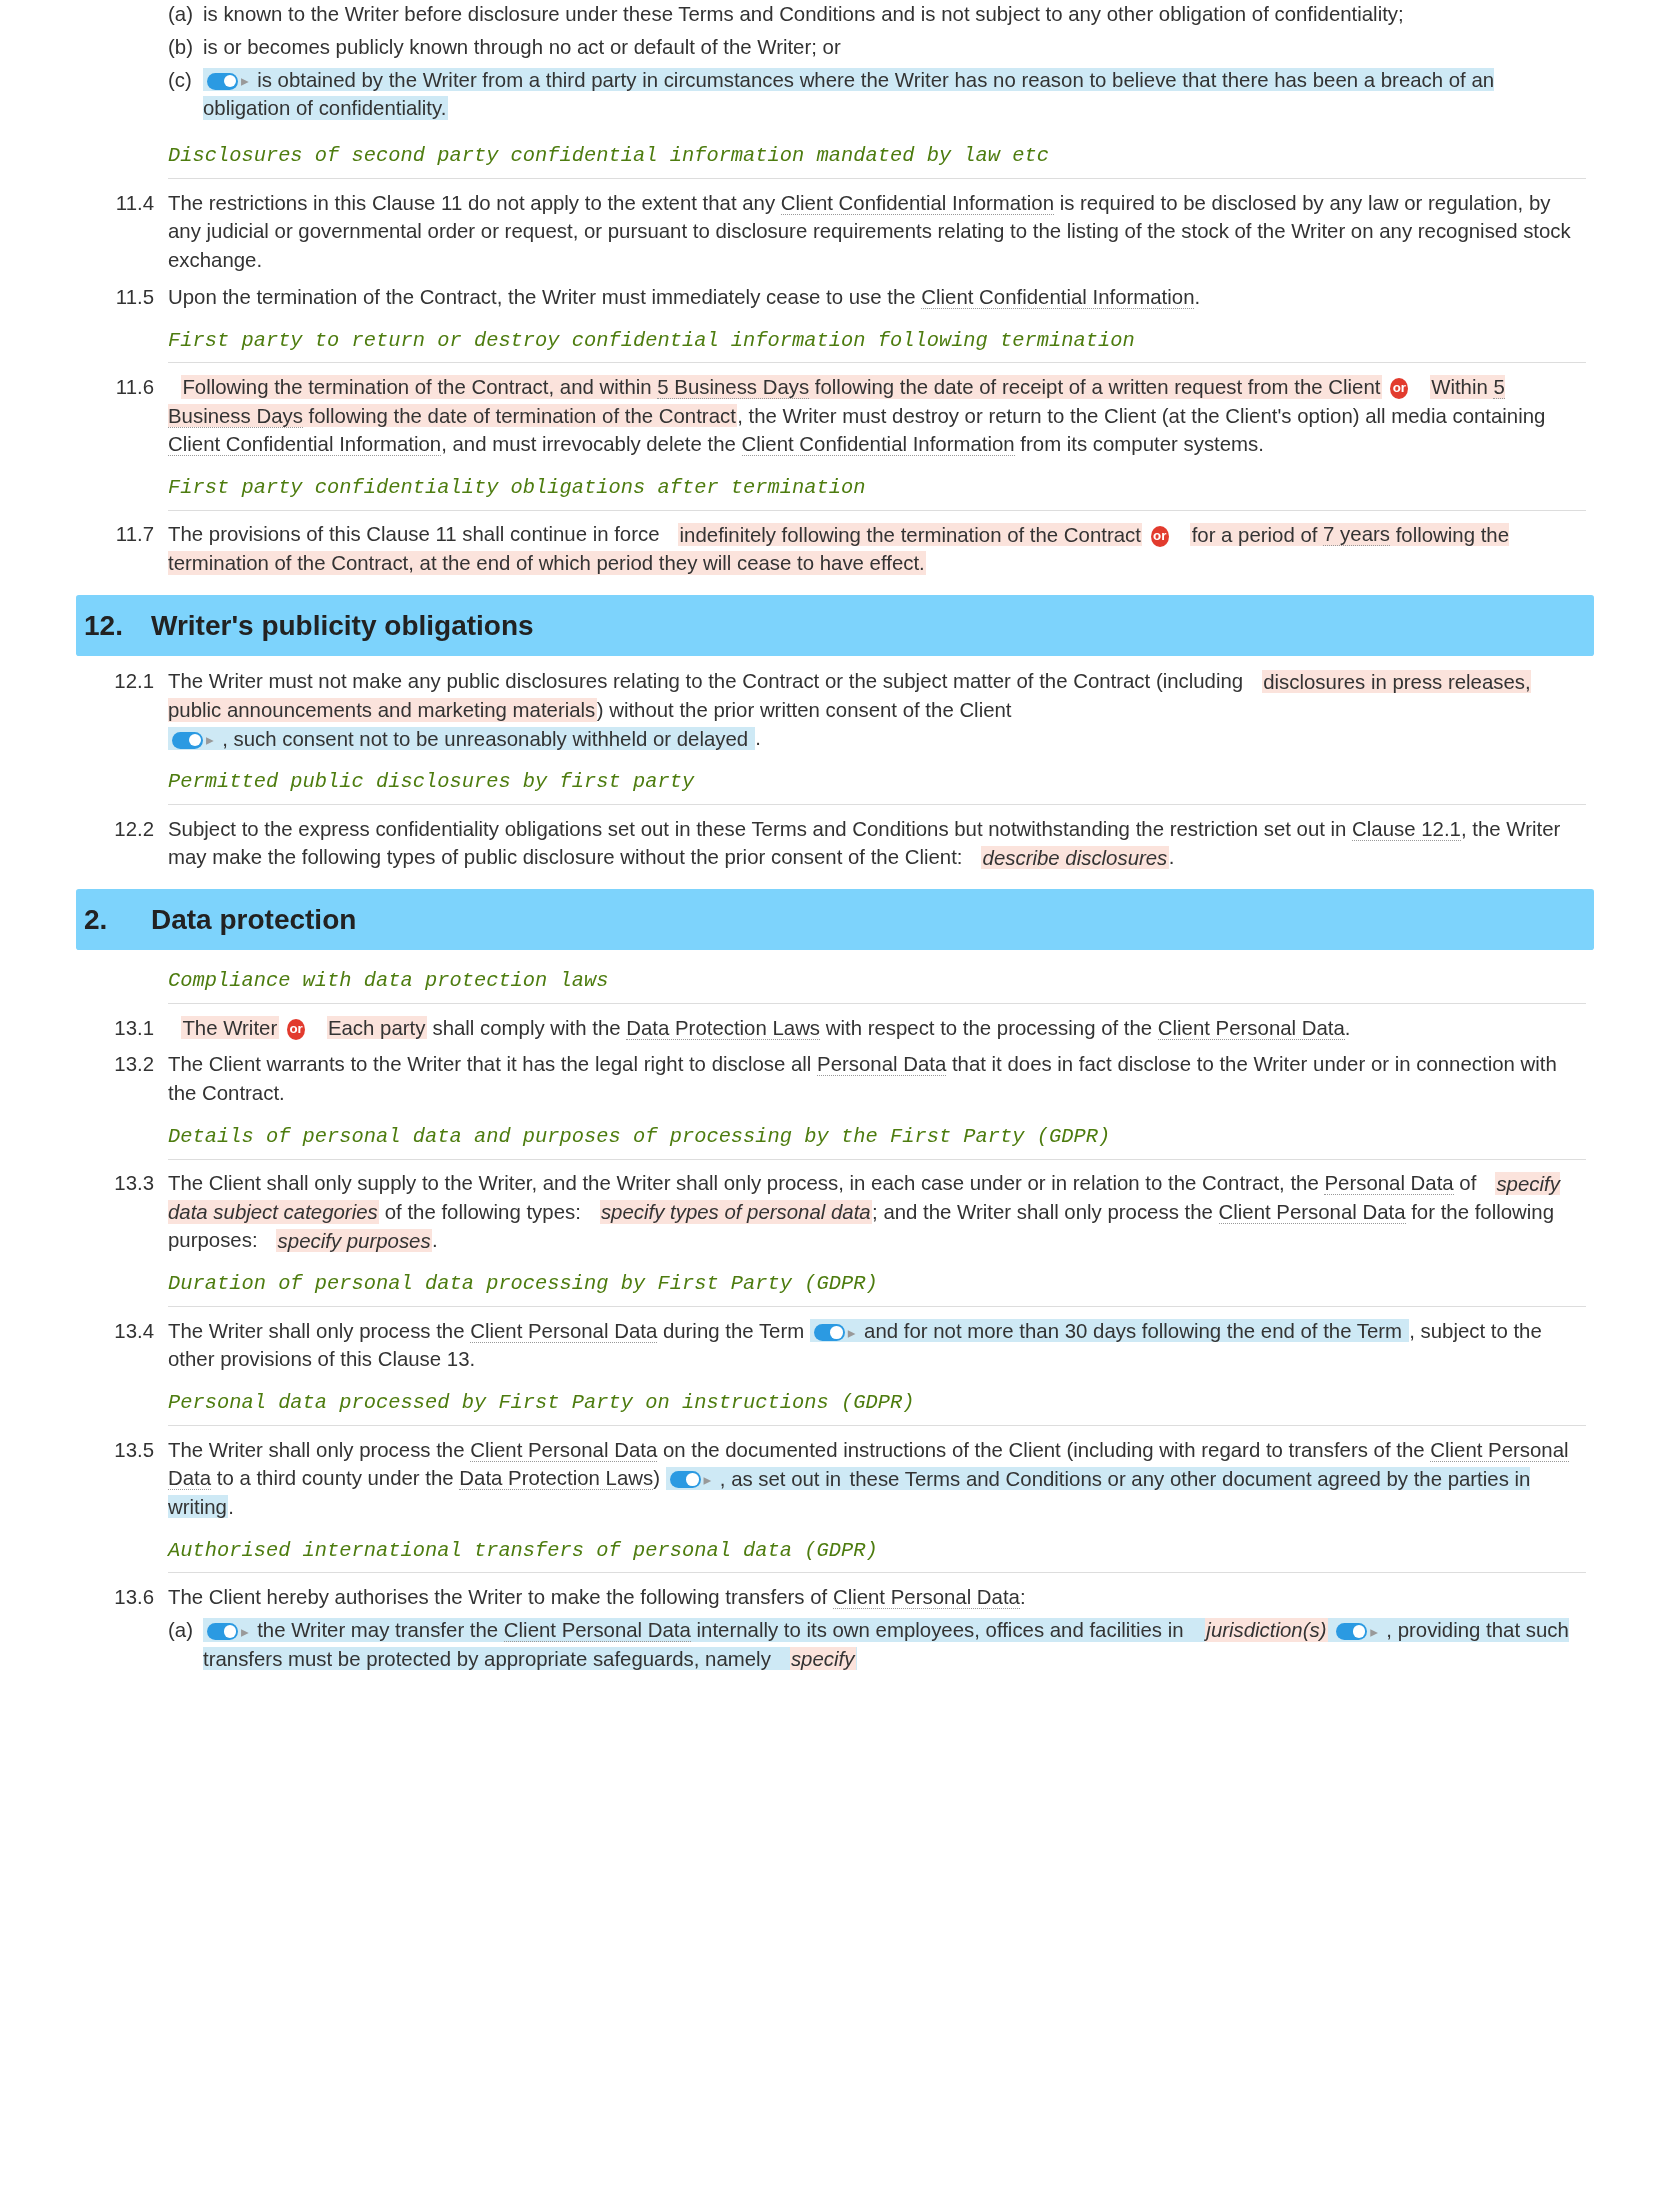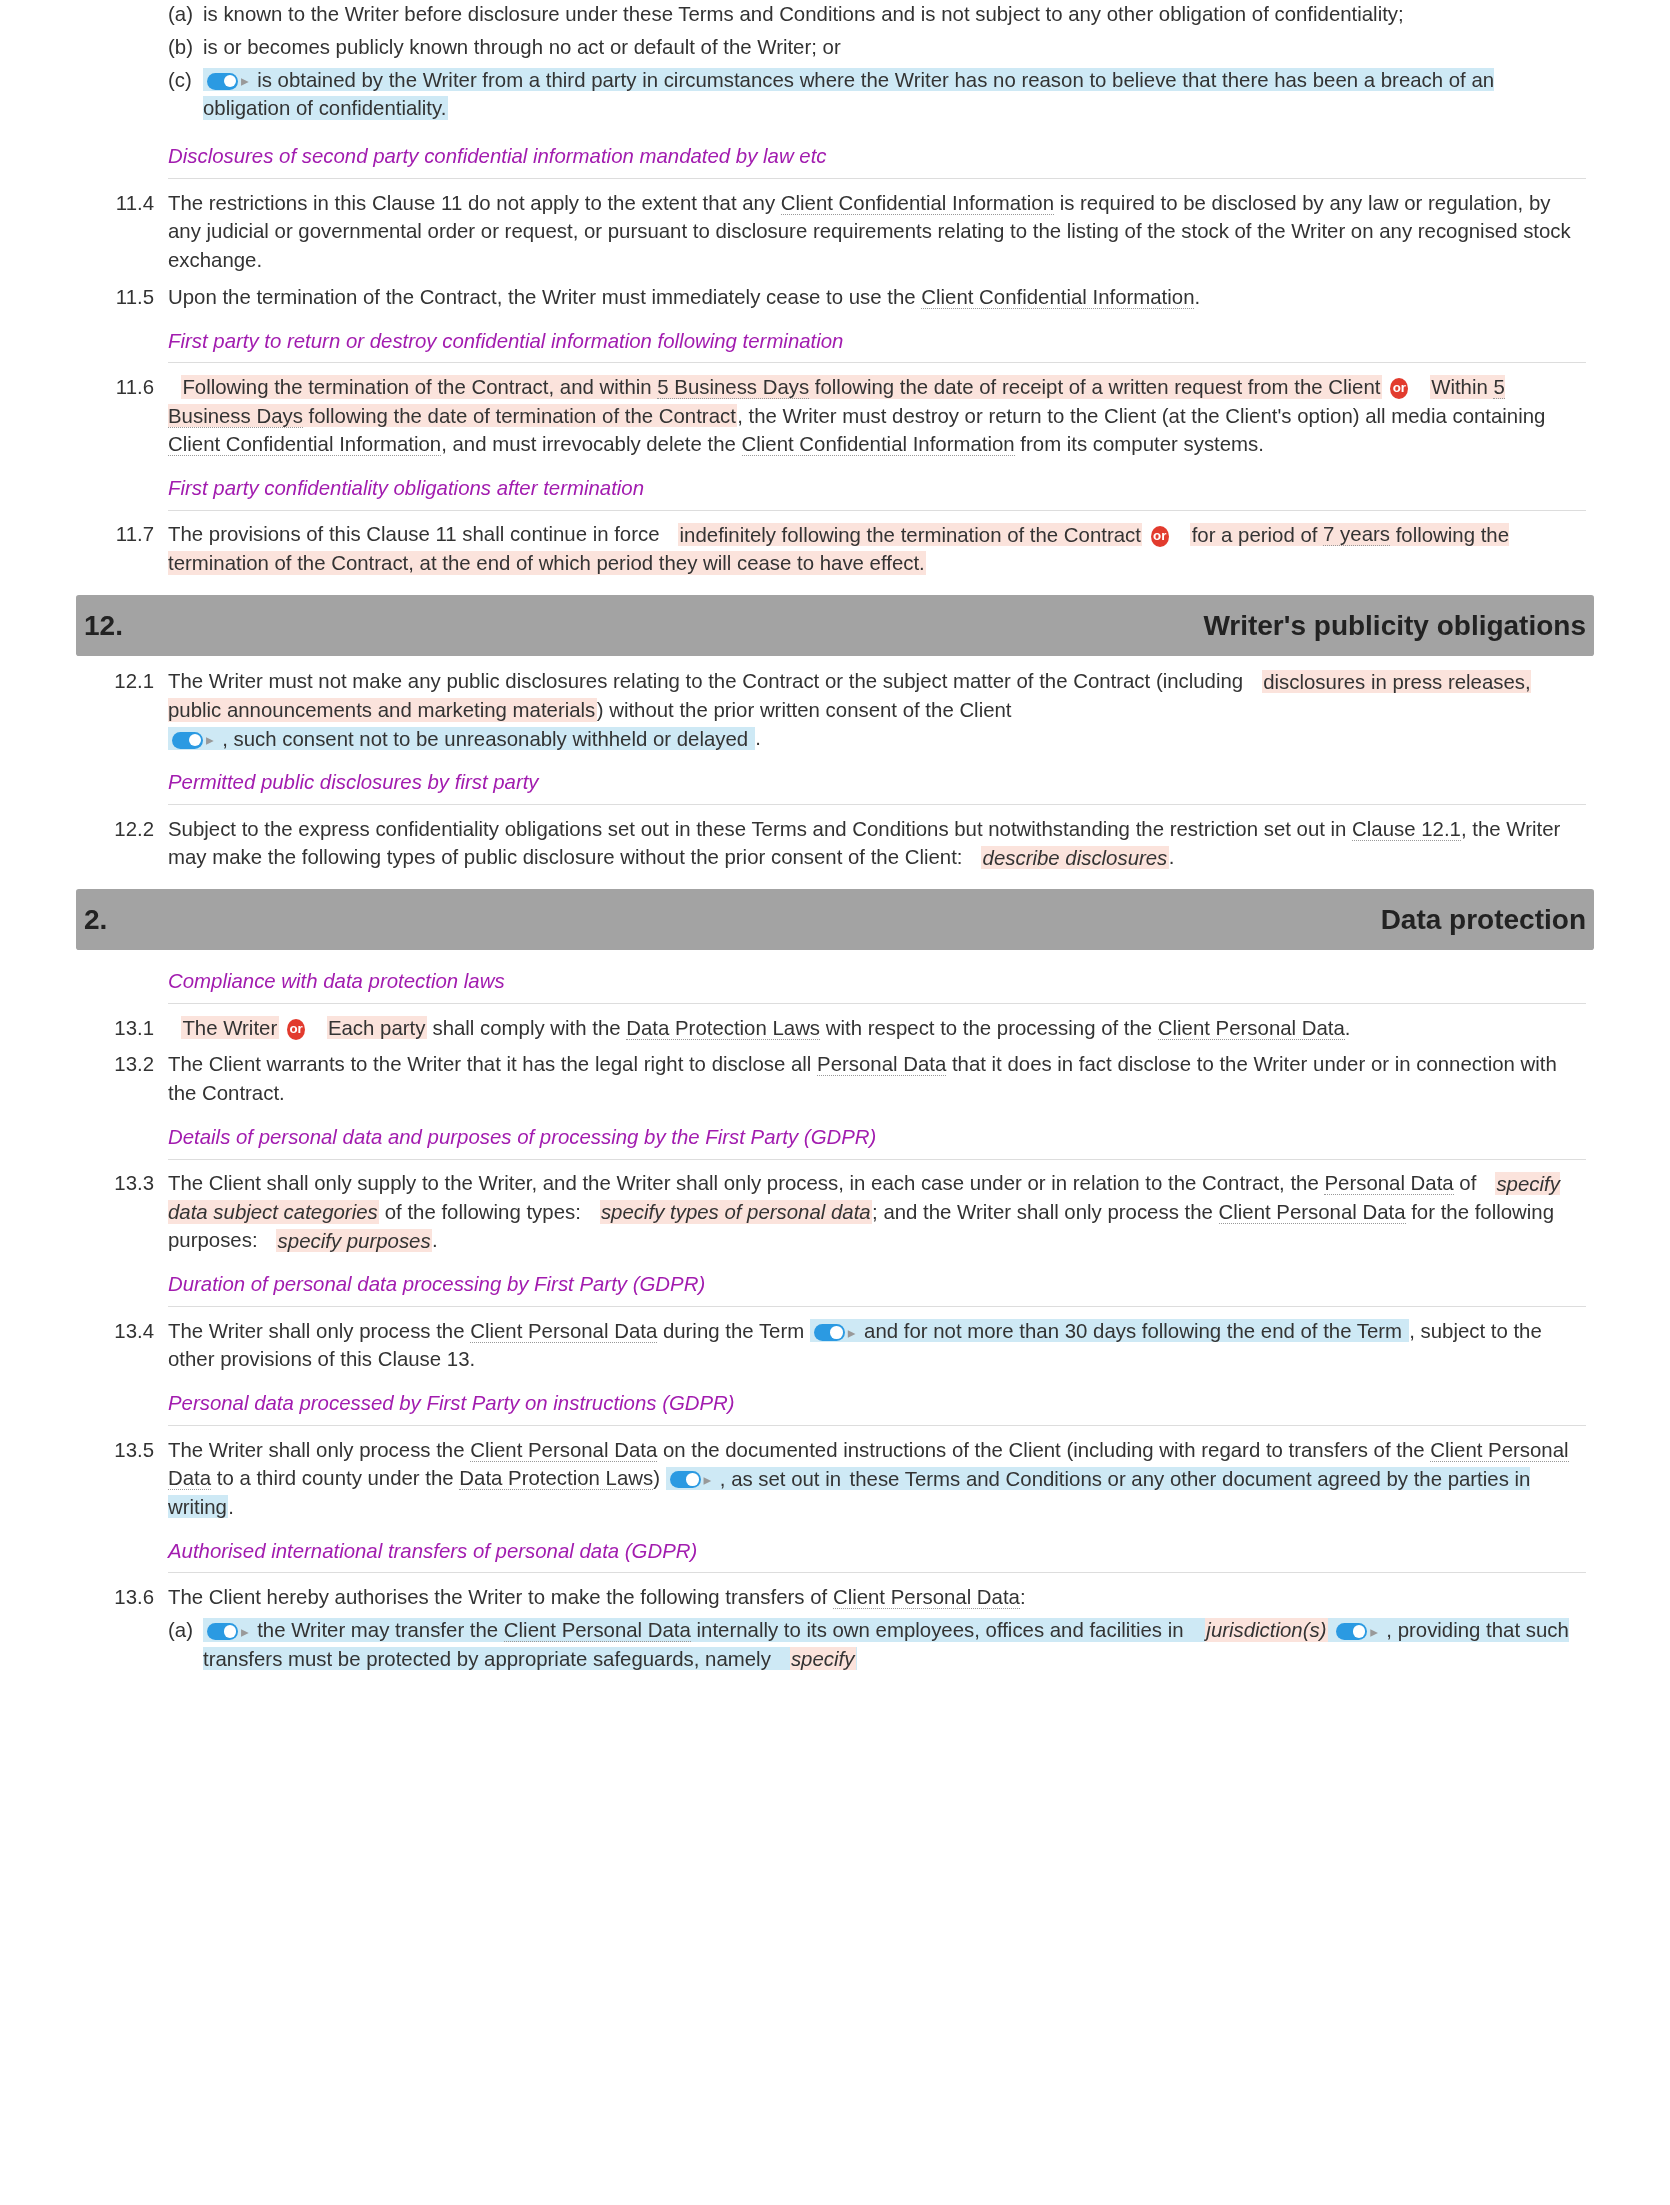--- a/index.html
+++ b/index.html
@@ -36,43 +36,43 @@
   }
   .sub-letter {
     flex: 0 0 35px;
   }
   .sub-text {
     flex: 1;
   }
   .section-header {
     display: flex;
     align-items: baseline;
-    background: #a3a3a3;
+    background: #7dd3fc;
     padding: 11.2px 8.4px;
     margin: 17px -8.4px 11.2px -8.4px;
     border-radius: 2.8px;
-    justify-content: space-between;
   }
   .section-num {
     flex: 0 0 67px;
     font-size: 28px;
     font-weight: bold;
     color: #222;
   }
   .section-title {
     font-size: 28px;
     font-weight: bold;
     color: #222;
   }
   .caption {
     font-style: italic;
-    color: #a21caf;
+    color: #4d7c0f;
     border-bottom: 0.7px solid #ddd;
     padding: 5.6px 0 7px 0;
     margin: 9.8px 0 9.8px 84px;
+    font-family: Liberation Mono, monospace;
   }
   .toggle-on {
     display: inline-flex;
     align-items: center;
     vertical-align: middle;
     margin: 0 2.8px;
   }
   .toggle-pill {
     display: inline-block;
     width: 31px;

